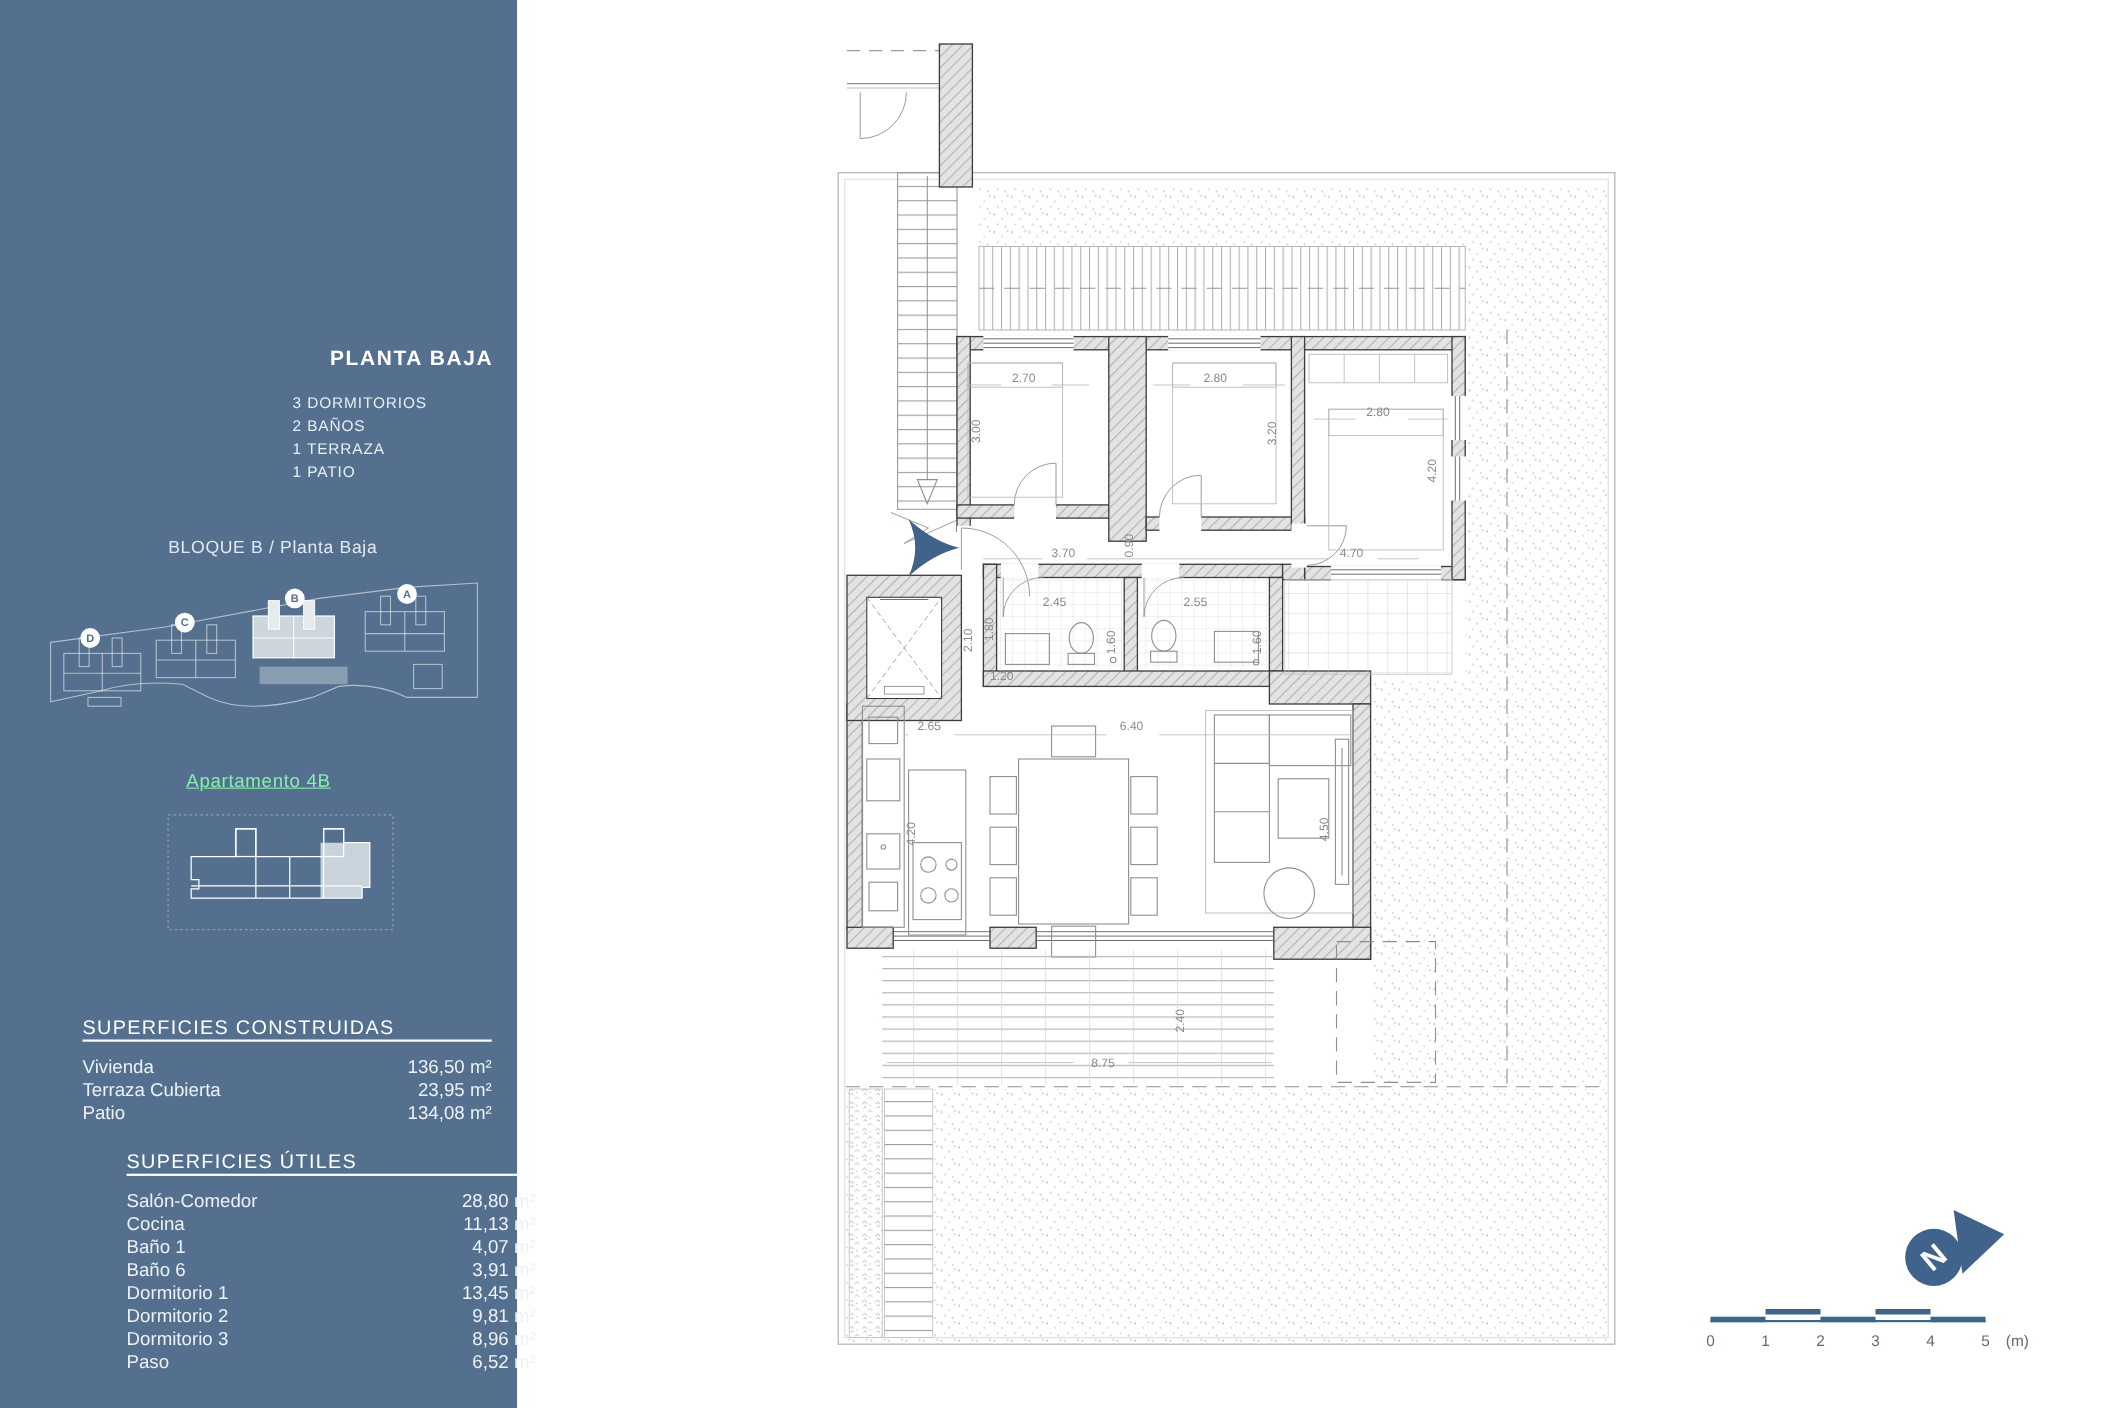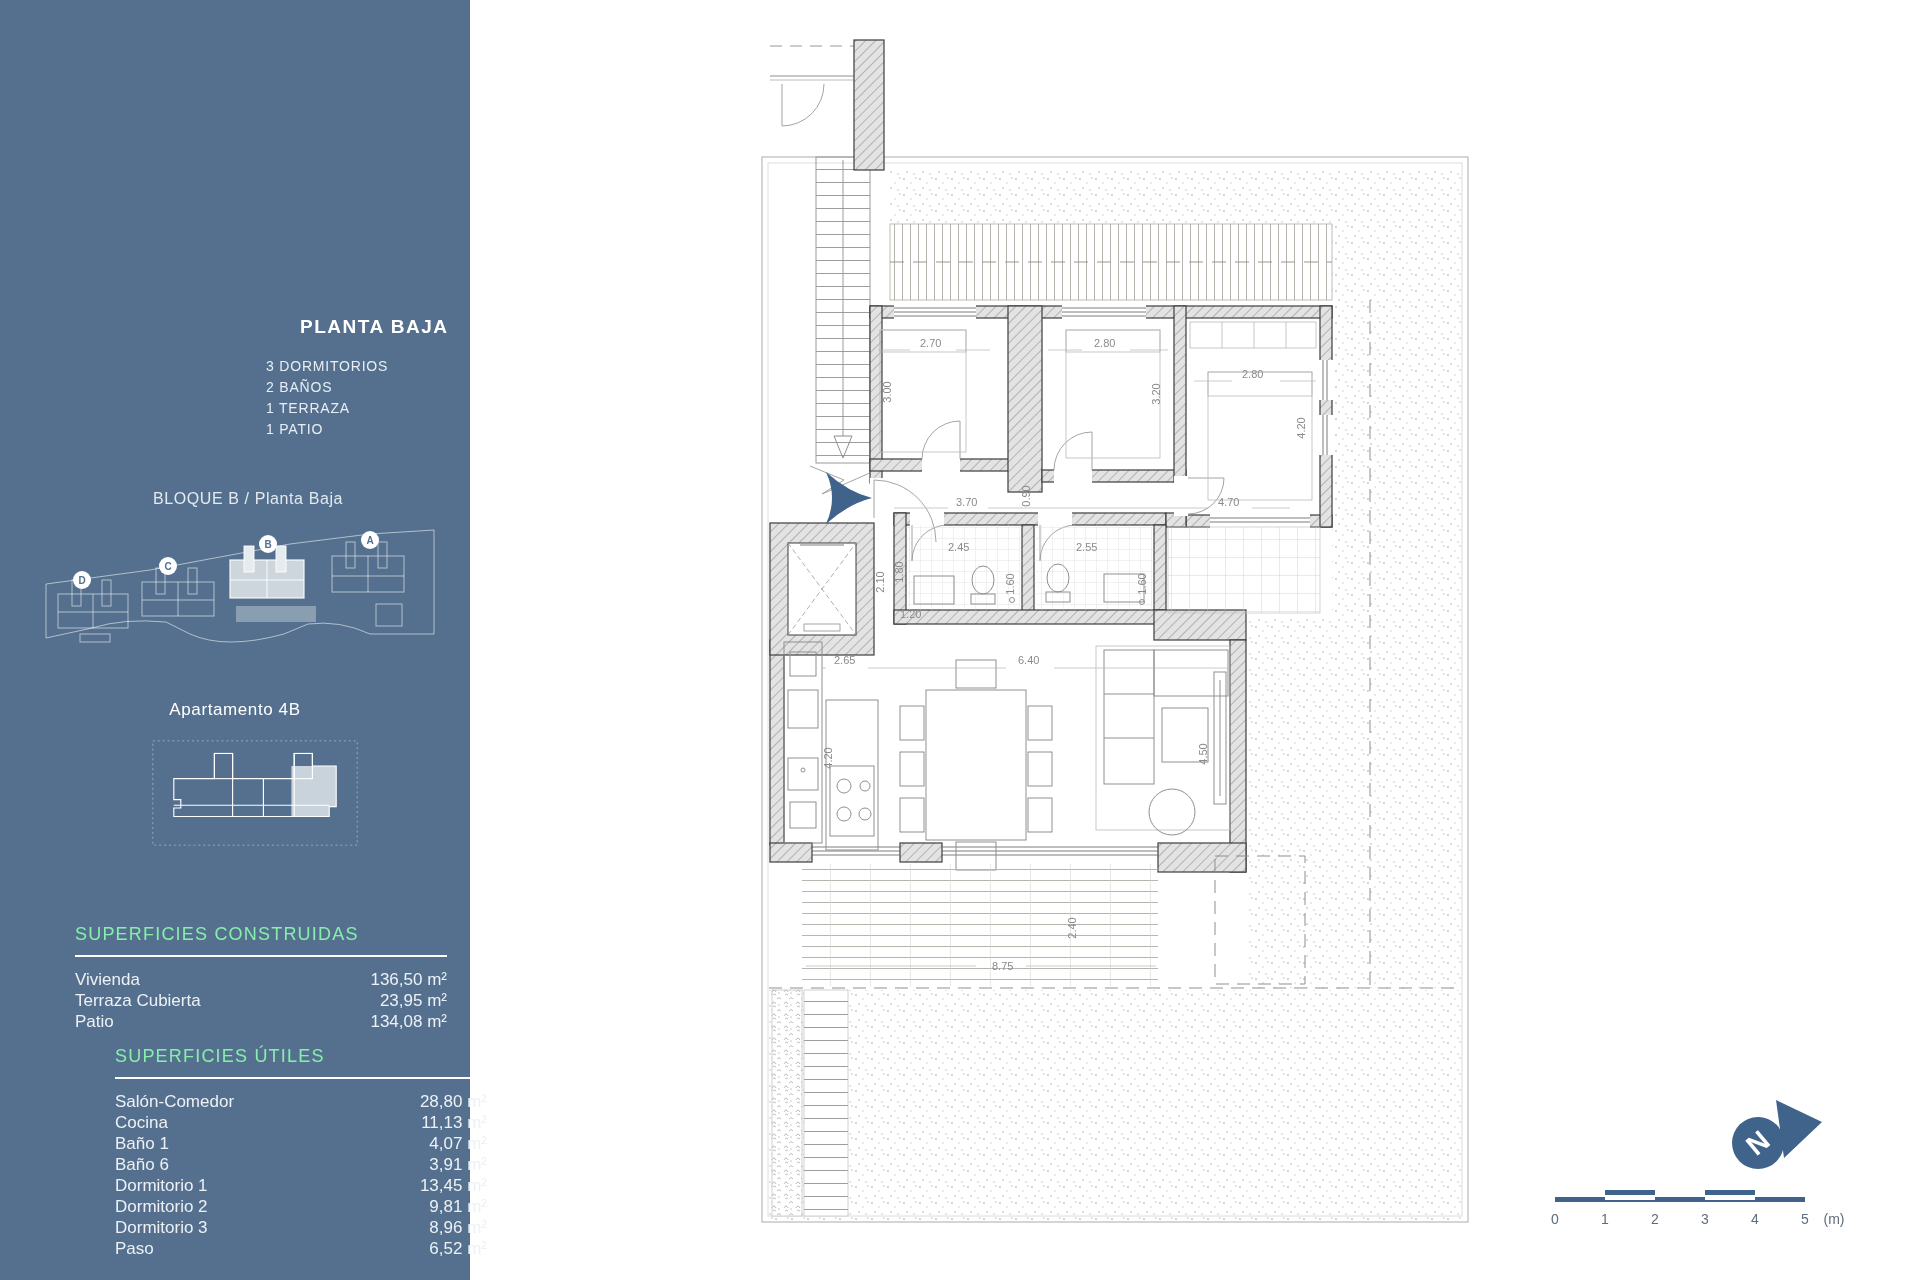--- a/index.html
+++ b/index.html
@@ -7,25 +7,25 @@
        font-family:"Liberation Sans", sans-serif;}
   .sidebar{position:absolute;left:0;top:0;width:470px;height:1280px;background:#54708E;}
   .sb-title{position:absolute;left:268px;top:316px;color:#ffffff;font-size:19px;
             font-weight:bold;letter-spacing:1.5px;margin-left:32px;}
   .sb-feats{position:absolute;left:266px;top:356px;color:#E8EEF3;font-size:14px;
             line-height:21px;letter-spacing:0.8px;}
   .sb-block{position:absolute;left:0;top:490px;width:496px;text-align:center;
             color:#E3EAF0;font-size:16px;letter-spacing:0.6px;}
   .sb-site{position:absolute;left:40px;top:522px;}
   .sb-apt-label{position:absolute;left:0;top:700px;width:470px;text-align:center;
-            color:#ffffff;font-size:17px;letter-spacing:0.6px;}
+            color:#86efac;font-size:17px;letter-spacing:0.6px;text-decoration:underline;}
   .sb-apt{position:absolute;left:150px;top:738px;}
   .sb-table{position:absolute;left:75px;width:372px;color:#EDF1F5;font-size:17px;}
-  .sb-table .hd{font-size:18px;letter-spacing:1.2px;color:#86efac;
-                border-bottom:2px solid #ffffff;padding-bottom:10px;margin-bottom:12px;}
+  .sb-table .hd{font-size:18px;letter-spacing:1.2px;color:#ffffff;
+                border-bottom:2px solid #ffffff;margin-bottom:12px;}
   .sb-row{display:flex;justify-content:space-between;line-height:21px;}
   .sb-row .v{text-align:right;}
   .construidas{top:924px;}
   .utiles{top:1046px;margin-left:40px;}
   .plan-wrap{position:absolute;left:470px;top:0;width:1450px;height:1280px;border-radius:24px;}
   svg text{font-family:"Liberation Sans", sans-serif;}
   .dim{fill:#8a8a8a;font-size:11px;}
   .dimline{stroke:#b5b5b5;stroke-width:0.7;}
   .wall{fill:url(#hatch);stroke:#3d3d3d;stroke-width:1.2;}
   .furn{fill:none;stroke:#8f8f8f;stroke-width:1;}

